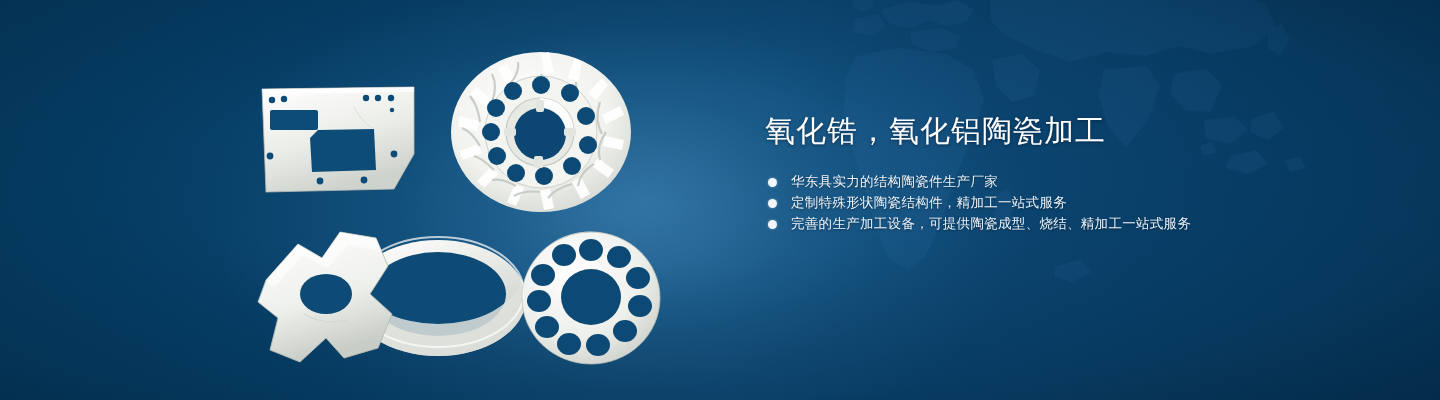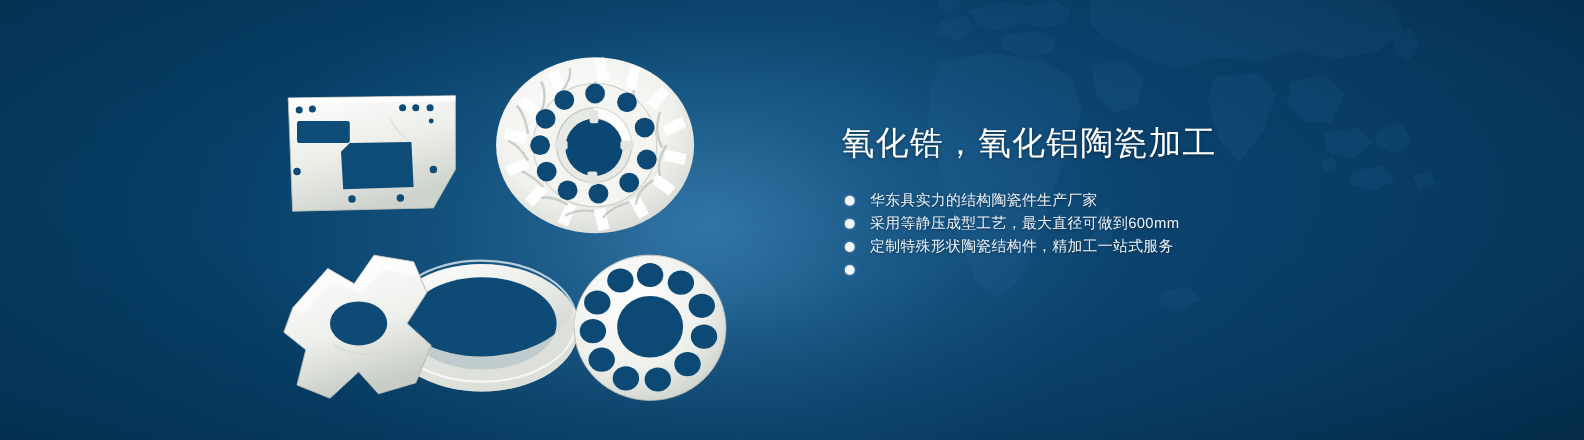--- a/index.html
+++ b/index.html
@@ -339,25 +339,22 @@
 
   <div class="text-col">
     <div class="headline">氧化锆，氧化铝陶瓷加工</div>
     <ul class="bullets">
       <li class="bullet-item">
         <span class="bullet-dot"></span>
         <span class="bullet-text">华东具实力的结构陶瓷件生产厂家</span>
       </li>
       <li class="bullet-item">
         <span class="bullet-dot"></span>
-        <span class="bullet-text">采用等静压成型工艺，最大直径可做到600mm</span>
-      </li>
-      <li class="bullet-item">
-        <span class="bullet-dot"></span>
         <span class="bullet-text">定制特殊形状陶瓷结构件，精加工一站式服务</span>
       </li>
       <li class="bullet-item">
         <span class="bullet-dot"></span>
+        <span class="bullet-text">完善的生产加工设备，可提供陶瓷成型、烧结、精加工一站式服务</span>
       </li>
     </ul>
   </div>
 
 </div>
 
 </body></html>

